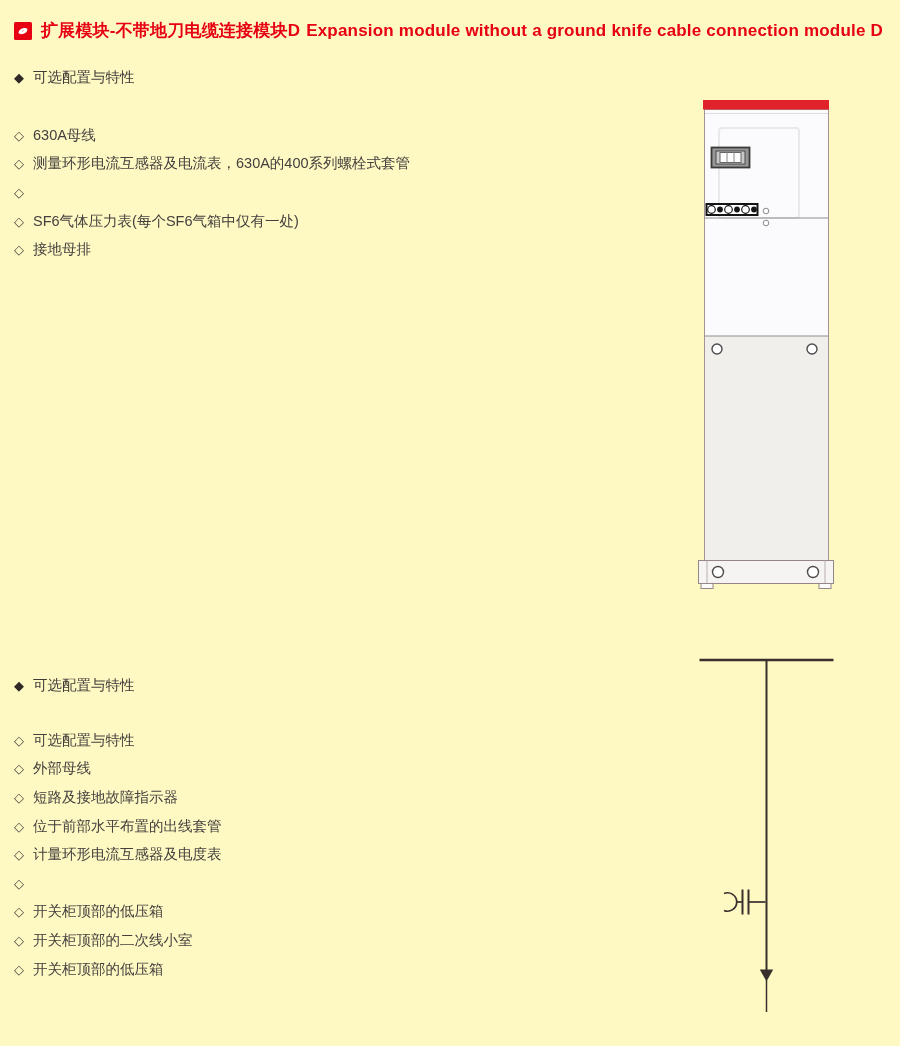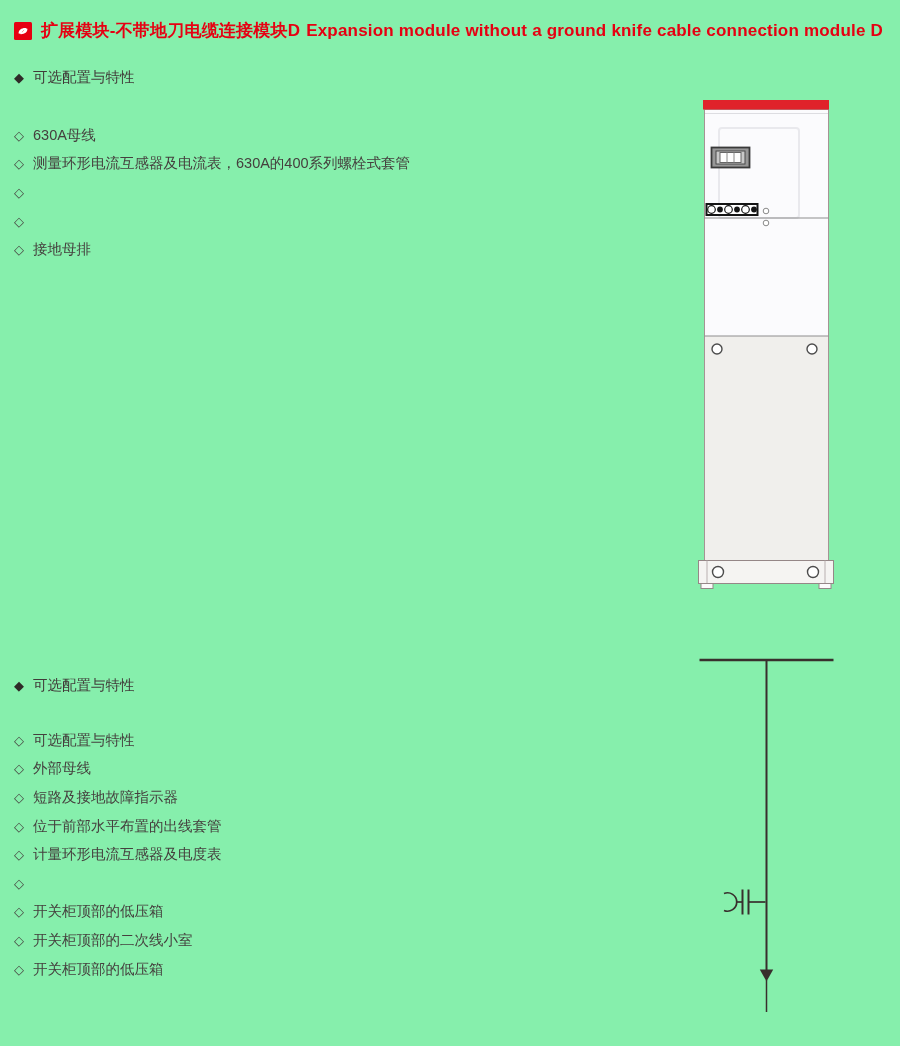--- a/index.html
+++ b/index.html
@@ -1,16 +1,16 @@
 <!DOCTYPE html>
 <html><head>
 <meta charset="utf-8">
 <style>
   html,body{margin:0;padding:0;background:#ffffff;}
-  .page{position:relative;width:900px;height:1046px;background:#86efac;overflow:hidden;
+  .page{position:relative;width:900px;height:1046px;background:#fef9c3;overflow:hidden;
         font-family:"Liberation Sans","DejaVu Sans",sans-serif;}
   
   .hdr{position:absolute;left:14px;top:19px;display:flex;align-items:center;gap:9px;}
   .logo{width:18px;height:18px;flex:0 0 auto;}
   .title{font-size:17px;font-weight:bold;color:#e60012;letter-spacing:.2px;white-space:nowrap;}
   .title .en{font-weight:bold;margin-left:6px;}
   
   .sec-head{position:absolute;left:14px;display:flex;align-items:center;gap:9px;
             font-size:14.5px;color:#403a38;}
   .sec-head .smk{font-size:13px;color:#2f2a28;}
@@ -58,20 +58,21 @@
         <span class="dmk">◇</span>
         <span>测量环形电流互感器及电流表，630A的400系列螺栓式套管</span>
       </li>
 
       <li class="feat">
         <span class="dmk">◇</span>
       </li>
 
       <li class="feat">
         <span class="dmk">◇</span>
+        <span>SF6气体压力表(每个SF6气箱中仅有一处)</span>
       </li>
 
       <li class="feat">
         <span class="dmk">◇</span>
         <span>接地母排</span>
       </li>
     </ul>
 
   <div class="sec-head" id="sec2">
     <span class="smk">◆</span>

